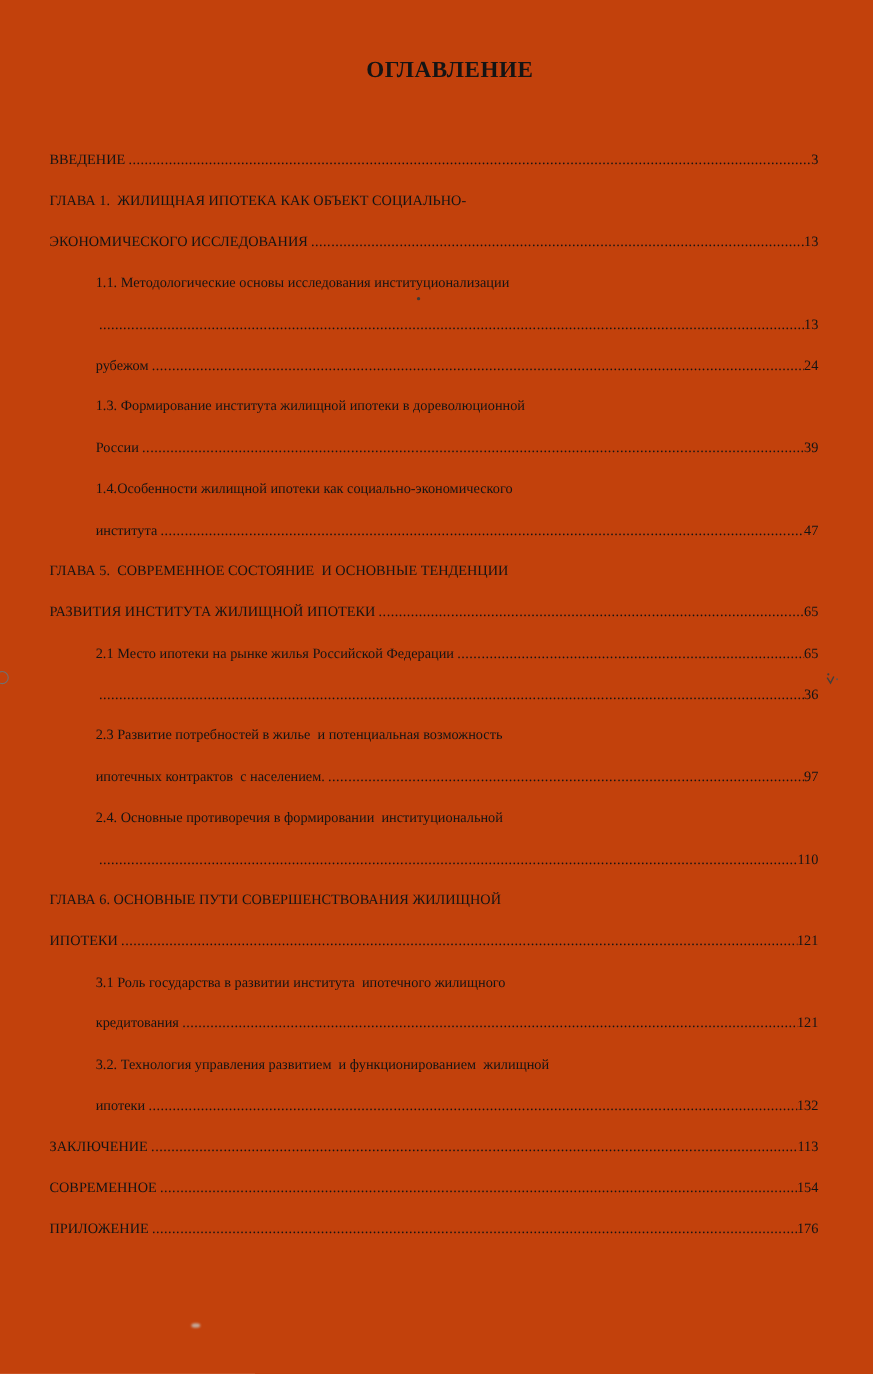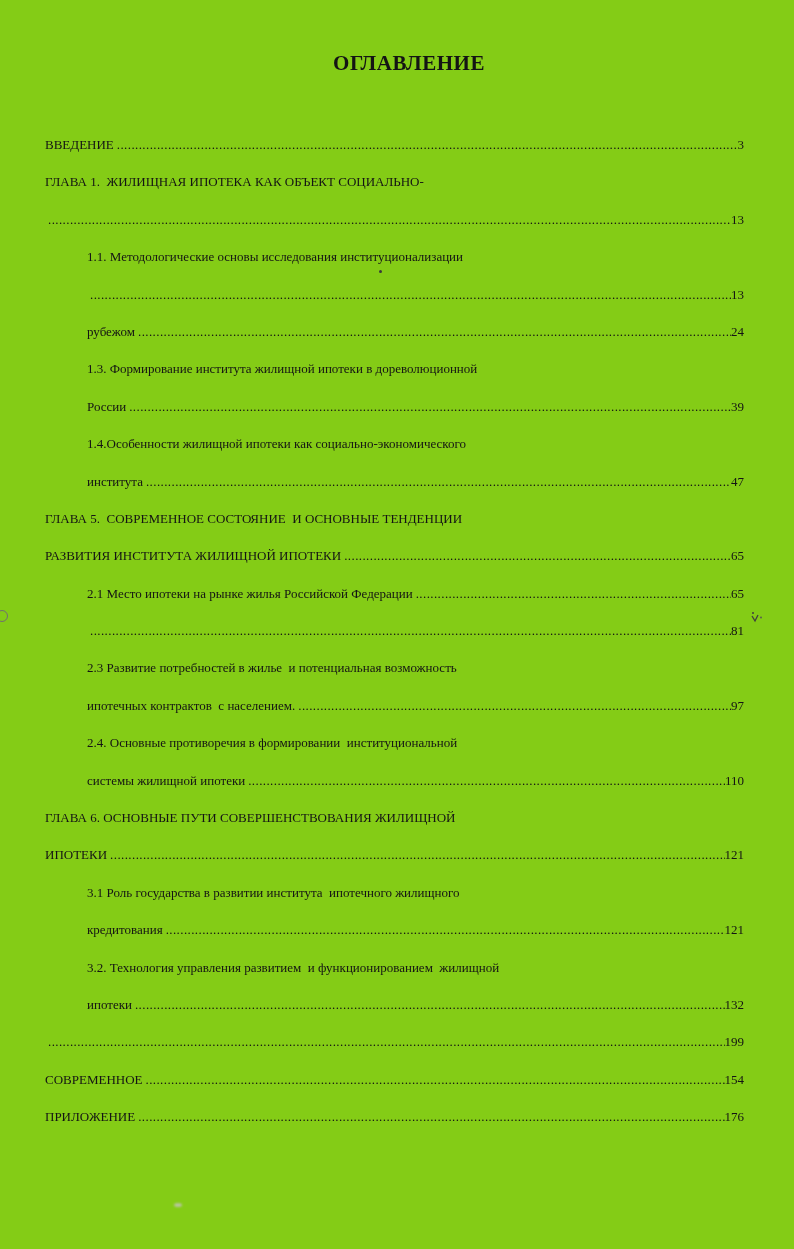--- a/index.html
+++ b/index.html
@@ -4,21 +4,21 @@
 <style>
   html, body {
     margin: 0;
     padding: 0;
     background: #ffffff;
   }
   .page {
     position: relative;
     width: 794px;
     height: 1249px;
-    background: #84cc16;
+    background: #c2410c;
     overflow: hidden;
     font-family: "Liberation Serif", "DejaVu Serif", serif;
     color: #141414;
   }
   .title {
     position: absolute;
     top: 51px;
     left: 0;
     width: 100%;
     margin: 0;
@@ -84,43 +84,43 @@
 </head>
 <body>
 
 <div class="page">
 
   <h1 class="title">ОГЛАВЛЕНИЕ</h1>
 
   <div class="toc" id="toc">
       <div class="toc-line"><span class="entry-text">ВВЕДЕНИЕ</span><span class="leader"></span><span class="page-num">3</span></div>
       <div class="toc-line"><span class="entry-text">ГЛАВА 1.  ЖИЛИЩНАЯ ИПОТЕКА КАК ОБЪЕКТ СОЦИАЛЬНО-</span></div>
-      <div class="toc-line"><span class="leader"></span><span class="page-num">13</span></div>
+      <div class="toc-line"><span class="entry-text">ЭКОНОМИЧЕСКОГО ИССЛЕДОВАНИЯ</span><span class="leader"></span><span class="page-num">13</span></div>
       <div class="toc-line indent"><span class="entry-text">1.1. Методологические основы исследования институционализации</span></div>
       <div class="toc-line indent"><span class="leader"></span><span class="page-num">13</span></div>
       <div class="toc-line indent"><span class="entry-text">рубежом</span><span class="leader"></span><span class="page-num">24</span></div>
       <div class="toc-line indent"><span class="entry-text">1.3. Формирование института жилищной ипотеки в дореволюционной</span></div>
       <div class="toc-line indent"><span class="entry-text">России</span><span class="leader"></span><span class="page-num">39</span></div>
       <div class="toc-line indent"><span class="entry-text">1.4.Особенности жилищной ипотеки как социально-экономического</span></div>
       <div class="toc-line indent"><span class="entry-text">института</span><span class="leader"></span><span class="page-num">47</span></div>
       <div class="toc-line"><span class="entry-text">ГЛАВА 5.  СОВРЕМЕННОЕ СОСТОЯНИЕ  И ОСНОВНЫЕ ТЕНДЕНЦИИ</span></div>
       <div class="toc-line"><span class="entry-text">РАЗВИТИЯ ИНСТИТУТА ЖИЛИЩНОЙ ИПОТЕКИ</span><span class="leader"></span><span class="page-num">65</span></div>
       <div class="toc-line indent"><span class="entry-text">2.1 Место ипотеки на рынке жилья Российской Федерации</span><span class="leader"></span><span class="page-num">65</span></div>
-      <div class="toc-line indent"><span class="leader"></span><span class="page-num">81</span></div>
+      <div class="toc-line indent"><span class="leader"></span><span class="page-num">36</span></div>
       <div class="toc-line indent"><span class="entry-text">2.3 Развитие потребностей в жилье  и потенциальная возможность</span></div>
       <div class="toc-line indent"><span class="entry-text">ипотечных контрактов  с населением.</span><span class="leader"></span><span class="page-num">97</span></div>
       <div class="toc-line indent"><span class="entry-text">2.4. Основные противоречия в формировании  институциональной</span></div>
-      <div class="toc-line indent"><span class="entry-text">системы жилищной ипотеки</span><span class="leader"></span><span class="page-num">110</span></div>
+      <div class="toc-line indent"><span class="leader"></span><span class="page-num">110</span></div>
       <div class="toc-line"><span class="entry-text">ГЛАВА 6. ОСНОВНЫЕ ПУТИ СОВЕРШЕНСТВОВАНИЯ ЖИЛИЩНОЙ</span></div>
       <div class="toc-line"><span class="entry-text">ИПОТЕКИ</span><span class="leader"></span><span class="page-num">121</span></div>
       <div class="toc-line indent"><span class="entry-text">3.1 Роль государства в развитии института  ипотечного жилищного</span></div>
       <div class="toc-line indent"><span class="entry-text">кредитования</span><span class="leader"></span><span class="page-num">121</span></div>
       <div class="toc-line indent"><span class="entry-text">3.2. Технология управления развитием  и функционированием  жилищной</span></div>
       <div class="toc-line indent"><span class="entry-text">ипотеки</span><span class="leader"></span><span class="page-num">132</span></div>
-      <div class="toc-line"><span class="leader"></span><span class="page-num">199</span></div>
+      <div class="toc-line"><span class="entry-text">ЗАКЛЮЧЕНИЕ</span><span class="leader"></span><span class="page-num">113</span></div>
       <div class="toc-line"><span class="entry-text">СОВРЕМЕННОЕ</span><span class="leader"></span><span class="page-num">154</span></div>
       <div class="toc-line"><span class="entry-text">ПРИЛОЖЕНИЕ</span><span class="leader"></span><span class="page-num">176</span></div>
     </div>
 
   <div class="artifact a-dot1"></div>
   <div class="artifact a-paren"></div>
   <svg class="artifact a-squiggle" width="16" height="16" viewBox="0 0 16 16">
     <path d="M3 6 L6 11 L9 5" stroke="#3f3f3f" stroke-width="1.3" fill="none"></path>
     <circle cx="4" cy="3" r="1" fill="#3f3f3f"></circle>
     <circle cx="12" cy="7.5" r="0.9" fill="#555555"></circle>

